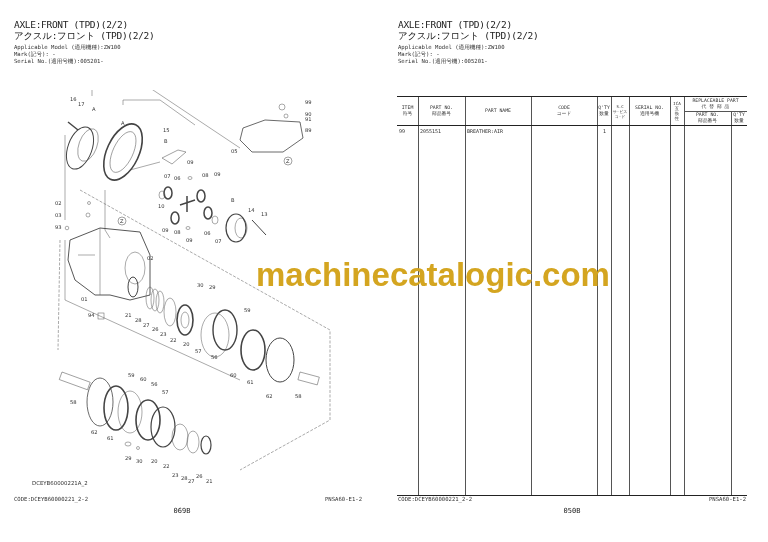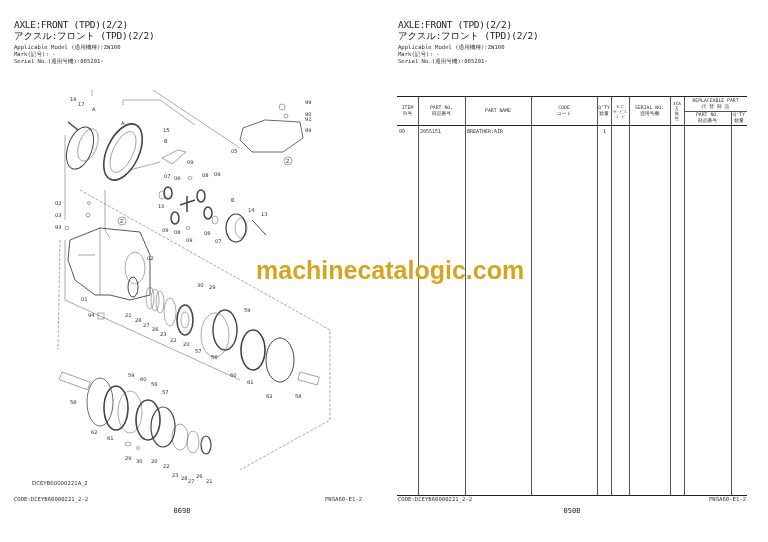--- a/index.html
+++ b/index.html
@@ -17,21 +17,21 @@
   .diagram { position:absolute; left:40px; top:90px; width:310px; height:400px; }
   .fig-code { position:absolute; left:32px; top:480px; font-size:5.4px; color:#333; font-family:"DejaVu Sans", sans-serif; }
   .callout { font-family:"DejaVu Sans", sans-serif; font-size:5.2px; fill:#333; }
   
   .ptable { position:absolute; left:13px; top:96px; width:350px; height:398px; border-top:1.6px solid #222; border-bottom:1.6px solid #222; }
   .col { position:absolute; top:0; bottom:0; border-left:1px solid #555; }
   .hdr { position:absolute; top:0; left:0; right:0; height:28px; border-bottom:1.4px solid #222; }
   .hcell { position:absolute; top:0; height:28px; font-size:4.8px; line-height:6px; text-align:center; color:#333; display:flex; flex-direction:column; justify-content:center; align-items:center; }
   .row-cell { position:absolute; top:31px; font-size:5px; color:#333; }
   .sub-line { position:absolute; top:14px; left:287px; right:0; border-top:1px solid #555; }
-  .watermark { position:absolute; left:256px; top:256px; font-family:"Liberation Sans", sans-serif; font-weight:bold; font-size:25px; color:#d4a520; letter-spacing:0px; white-space:nowrap; }
+  .watermark { position:absolute; left:256px; top:256px; font-family:"Liberation Sans", sans-serif; font-weight:bold; font-size:33px; color:#d4a520; letter-spacing:0px; white-space:nowrap; }
 </style>
 </head>
 <body>
 
 <div class="page left">
   <div class="title">
     <div>AXLE:FRONT (TPD)(2/2)</div>
     <div>アクスル:フロント (TPD)(2/2)</div>
   </div>
   <div class="meta">

